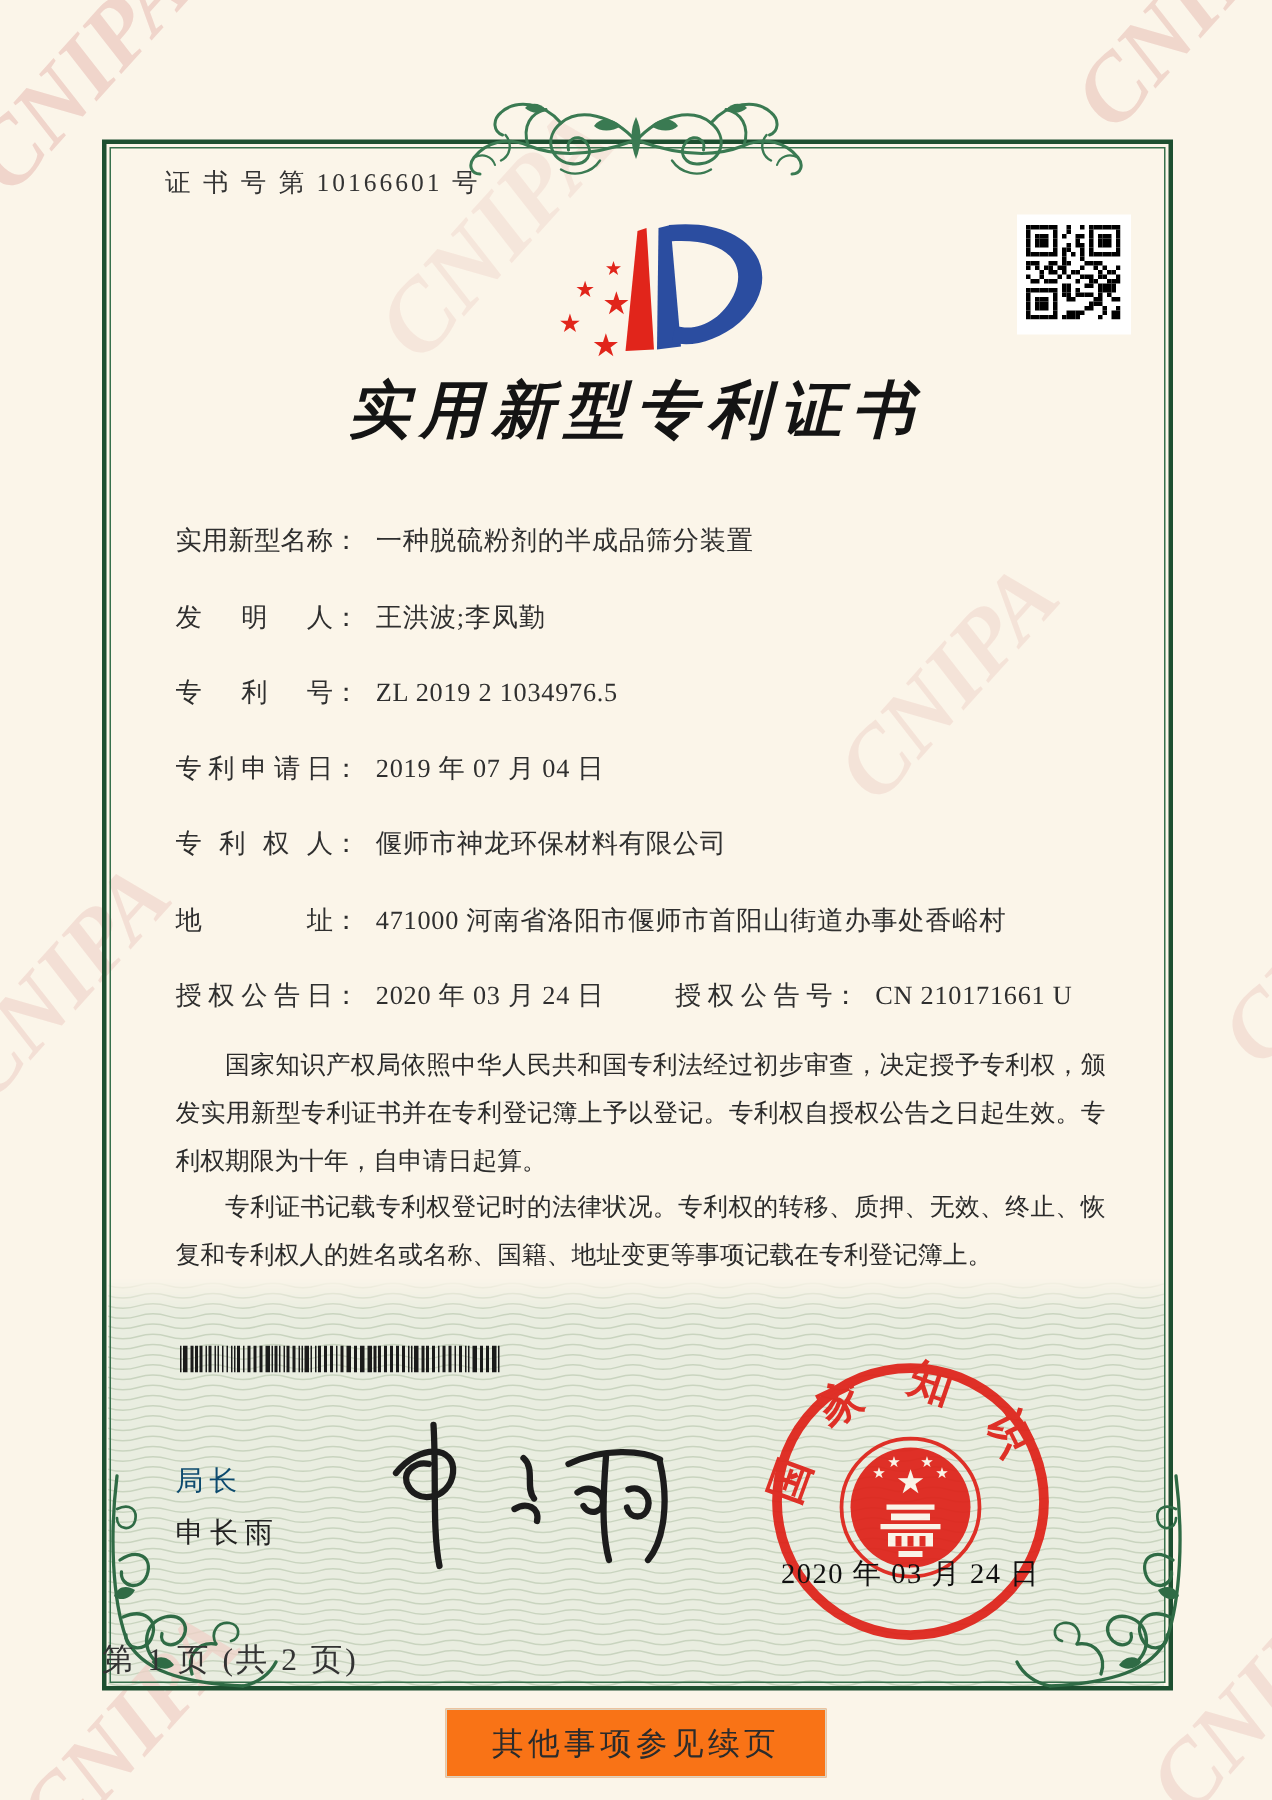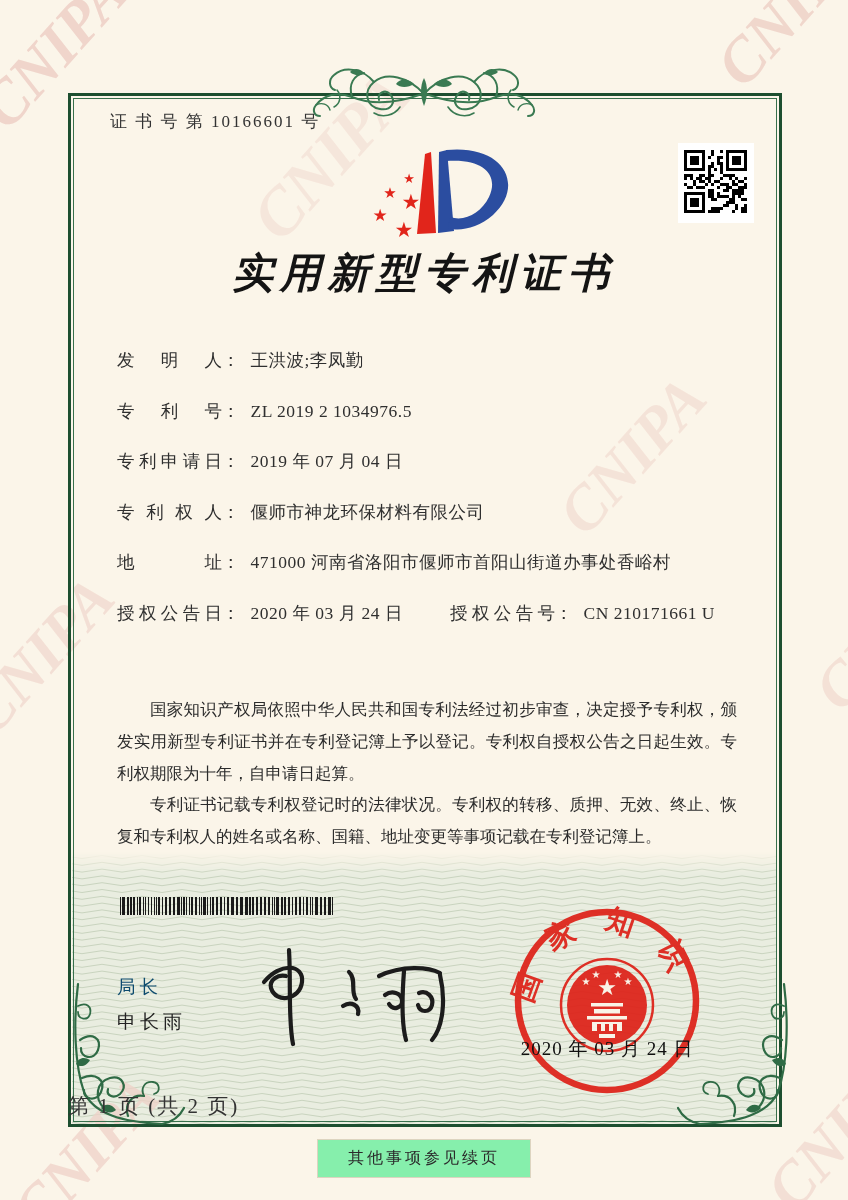--- a/index.html
+++ b/index.html
@@ -61,22 +61,22 @@
   .barcode{position:absolute;left:120px;top:897px;width:216px;height:18px;z-index:4;}
   .signer-title{position:absolute;left:117px;top:974px;z-index:4;font-size:18.5px;letter-spacing:4px;color:#0c4a6e;}
   .signer-name{position:absolute;left:117px;top:1009px;z-index:4;font-size:19px;letter-spacing:4px;color:#222;}
   .signature{position:absolute;left:252px;top:942px;z-index:4;}
   .seal{position:absolute;left:509px;top:903px;z-index:5;}
   .seal-date{position:absolute;left:509px;top:1036px;width:196px;text-align:center;z-index:6;
              font-size:19px;letter-spacing:1px;color:#101010;}
   .page-num{position:absolute;left:68px;top:1092px;width:576px;z-index:4;
             font-size:21px;letter-spacing:2px;color:#333;}
   .note-box{position:absolute;left:50%;top:1139px;transform:translateX(-50%);z-index:4;
-            background:#86efac;border:1px solid #ddd4c0;padding:8px 30px;
-            font-size:16px;letter-spacing:3px;color:#2b2b2b;white-space:nowrap;}
+            background:#f97316;border:1px solid #ddd4c0;padding:8px 30px;
+            font-size:21px;letter-spacing:3px;color:#2b2b2b;white-space:nowrap;}
 </style>
 </head>
 <body>
 
 <div class="page">
 
   <span class="wm wm1">CNIPA</span>
   <span class="wm wm2">CNIPA</span>
   <span class="wm wm3">CNIPA</span>
   <span class="wm wm4">CNIPA</span>
@@ -415,20 +415,23 @@
         <rect x="48" y="60" width="3" height="3" fill="#000"></rect>
         <rect x="57" y="60" width="3" height="3" fill="#000"></rect>
         <rect x="60" y="60" width="3" height="3" fill="#000"></rect>
       </svg>
   </div>
 
   <div class="title">实用新型专利证书</div>
 
   <div class="fields">
     <div class="frow">
+      <span class="flabel">实用新型名称</span><span class="fcolon">：</span><span class="fvalue">一种脱硫粉剂的半成品筛分装置</span>
+    </div>
+    <div class="frow">
       <span class="flabel">发明人</span><span class="fcolon">：</span><span class="fvalue">王洪波;李凤勤</span>
     </div>
     <div class="frow">
       <span class="flabel">专利号</span><span class="fcolon">：</span><span class="fvalue">ZL 2019 2 1034976.5</span>
     </div>
     <div class="frow">
       <span class="flabel">专利申请日</span><span class="fcolon">：</span><span class="fvalue">2019 年 07 月 04 日</span>
     </div>
     <div class="frow">
       <span class="flabel">专利权人</span><span class="fcolon">：</span><span class="fvalue">偃师市神龙环保材料有限公司</span>

